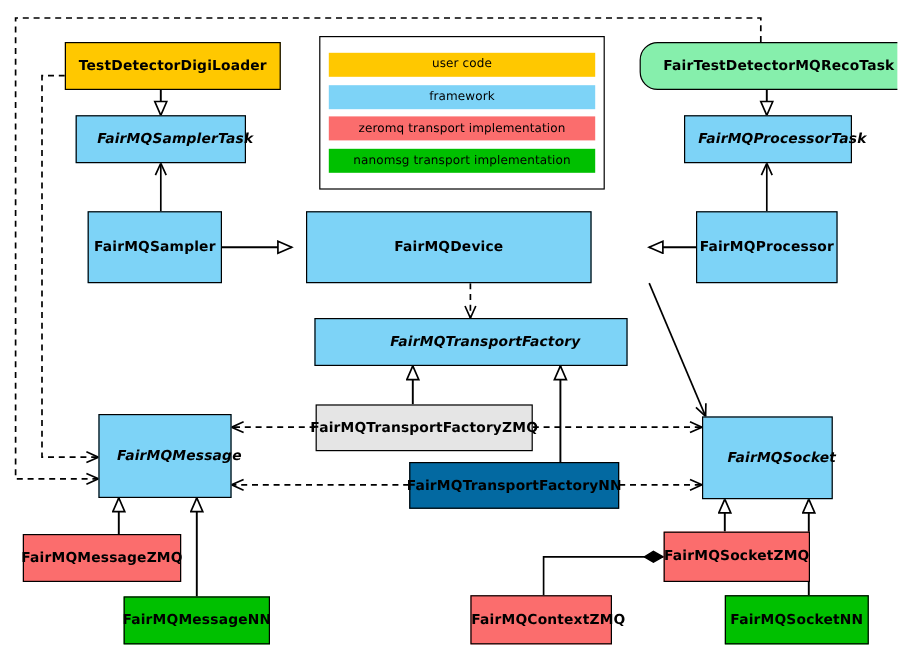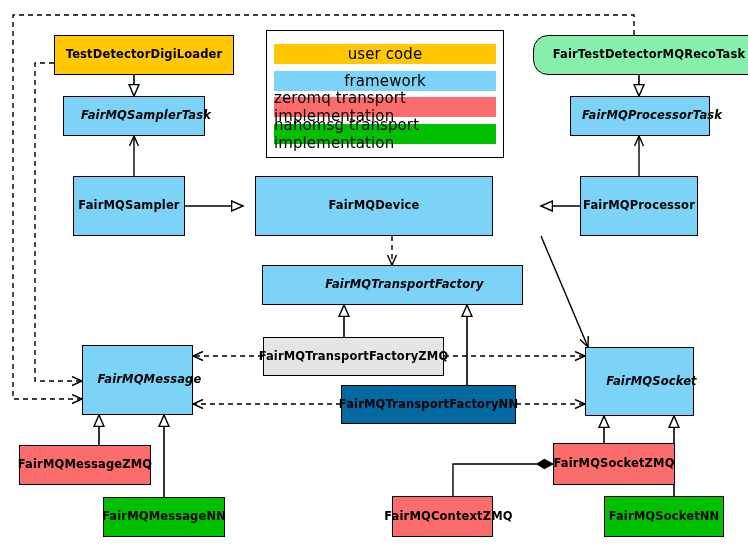--- a/index.html
+++ b/index.html
@@ -54,21 +54,21 @@
     align-items: center;
     padding: 6px 0;
   }
   .legend-row {
     box-sizing: border-box;
     width: 222px;
     height: 20px;
     display: flex;
     align-items: center;
     justify-content: center;
-    font-size: 15px;
+    font-size: 10px;
     font-weight: normal;
     color: #000000;
     letter-spacing: 0.1px;
   }
 </style>
 </head>
 <body>
 
 <div id="diagram">
 
@@ -199,21 +199,21 @@
   </div>
 
   <div class="node" style="left:103px; top:497px; width:122px; height:40px; background:#00c000;">
     <span>FairMQMessageNN</span>
   </div>
 
   <div class="node" style="left:553px; top:443px; width:122px; height:42px; background:#fb6d6d;">
     <span>FairMQSocketZMQ</span>
   </div>
 
-  <div class="node" style="left:392px; top:496px; width:101px; height:41px; background:#fb6d6d;padding-left:16px;">
+  <div class="node" style="left:392px; top:496px; width:118px; height:41px; background:#fb6d6d;padding-left:16px;">
     <span>FairMQContextZMQ</span>
   </div>
 
   <div class="node" style="left:604px; top:496px; width:120px; height:41px; background:#00c000;">
     <span>FairMQSocketNN</span>
   </div>
 
 </div>
 
 </body></html>

